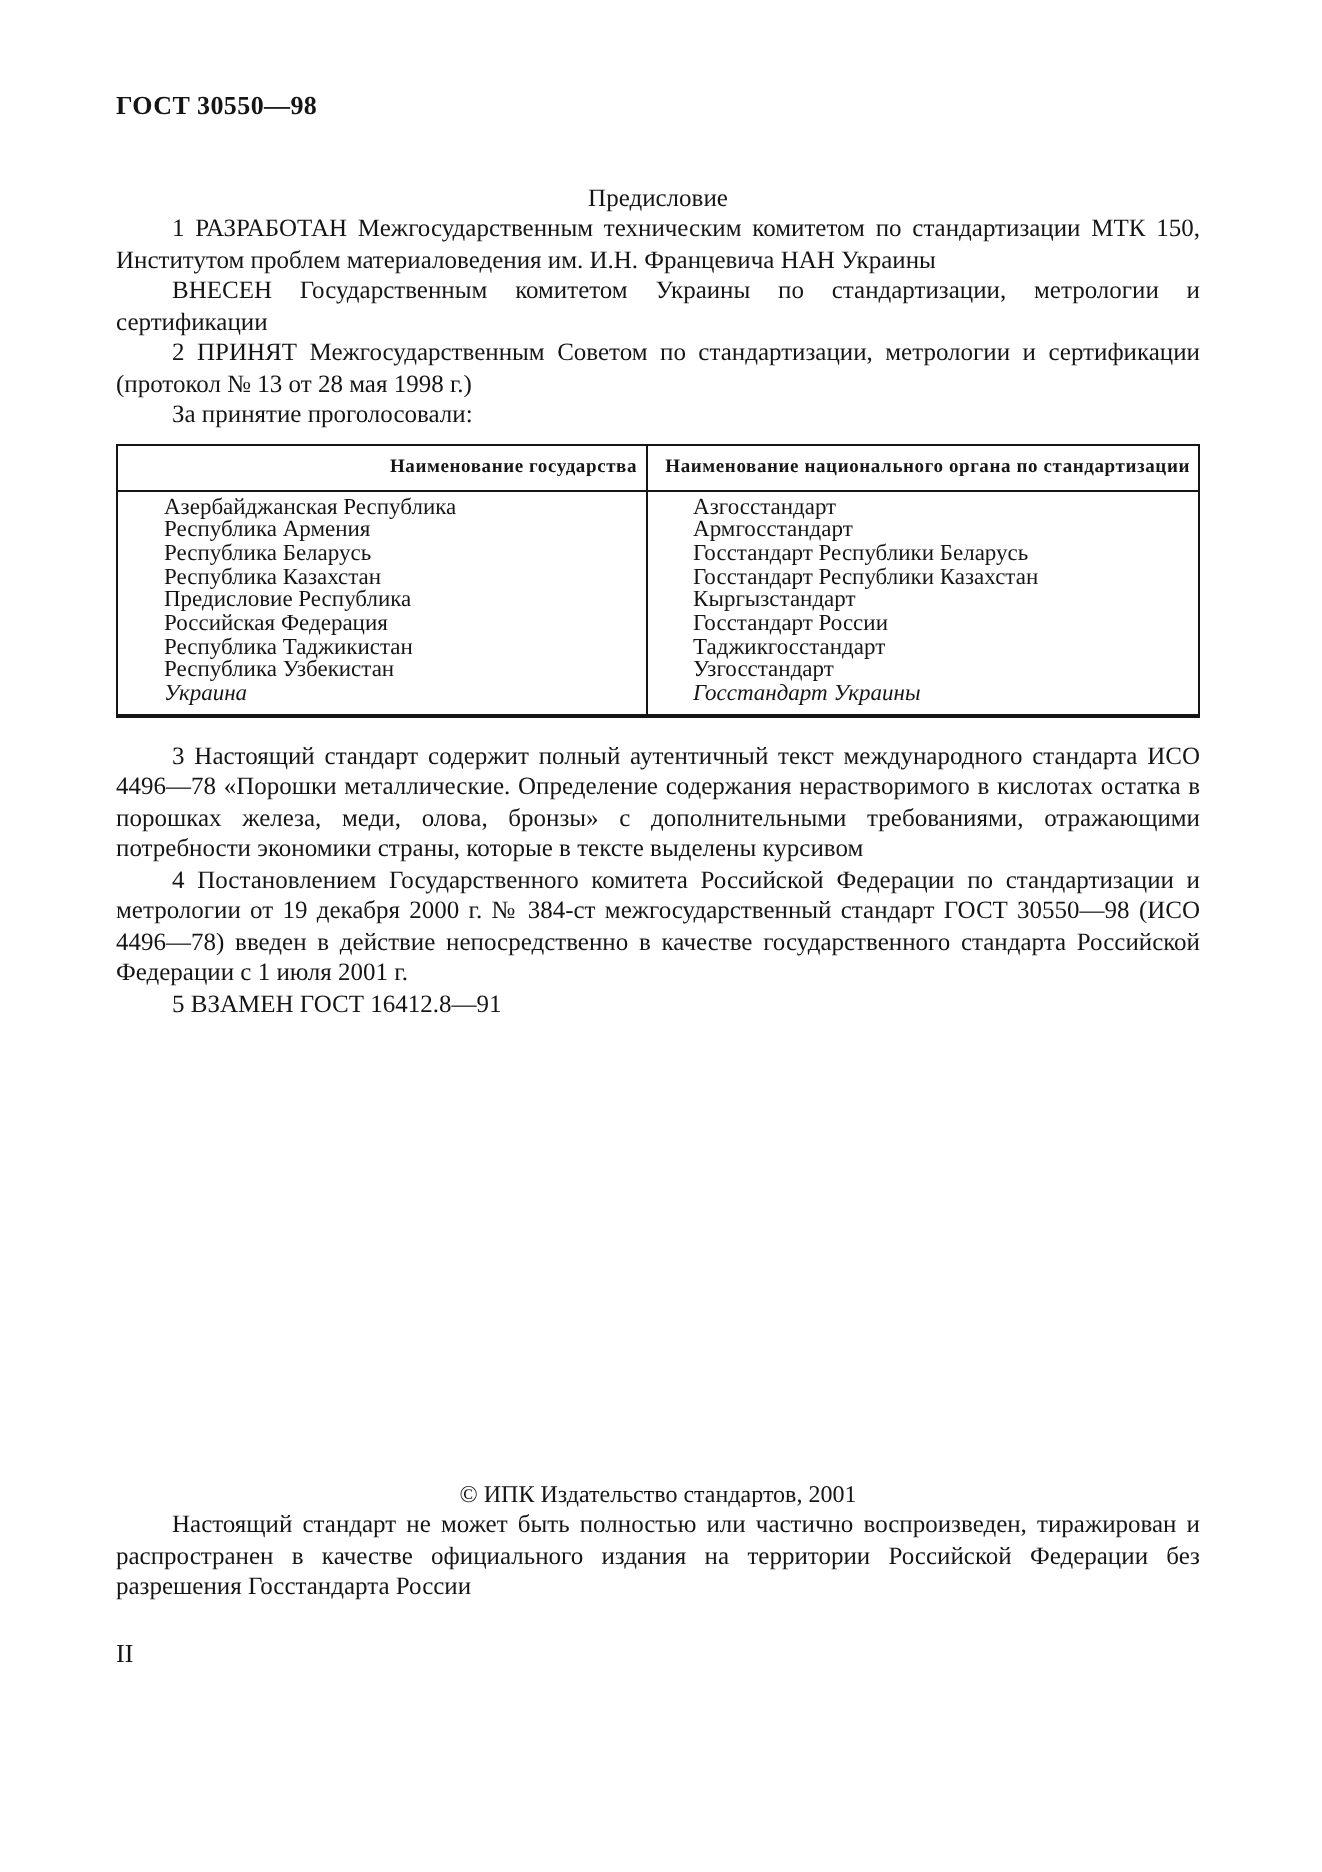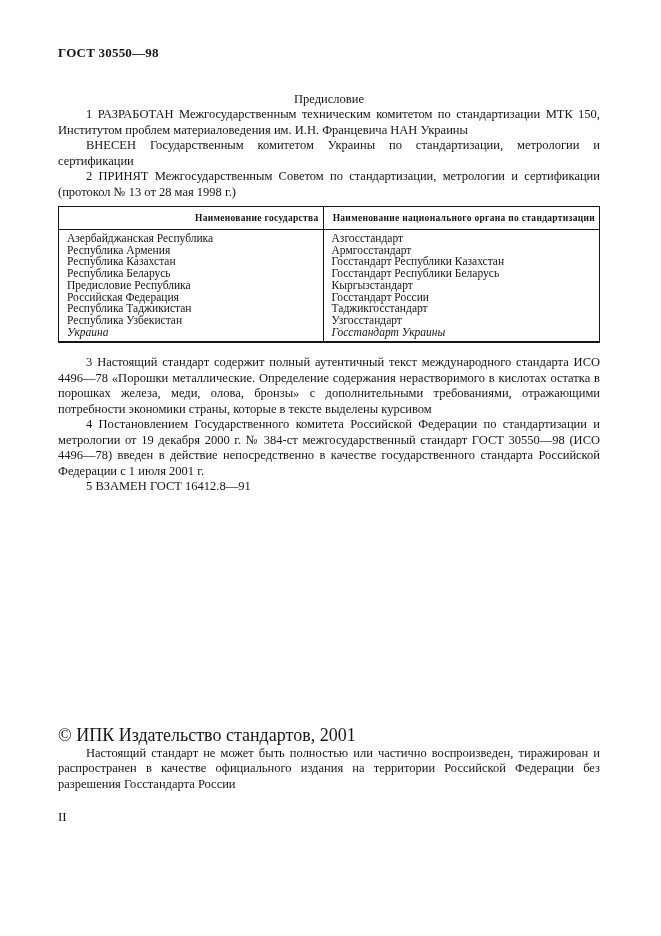--- a/index.html
+++ b/index.html
@@ -53,30 +53,30 @@
     border-bottom:1px solid #151515;
   }
   table.vote-table th + th,
   table.vote-table td + td {
     border-left:1px solid #151515;
   }
   table.vote-table col.c1 { width:48.9%; }
   table.vote-table td {
     font-size:11.5px;
     line-height:11.7px;
-    padding:0 0 0 8px;
+    padding:0 0 0 23px;
     white-space:nowrap;
     vertical-align:top;
   }
   table.vote-table tbody tr:first-child td { padding-top:3px; }
   table.vote-table tbody tr:last-child td { padding-bottom:3px;font-style:italic; }
   .spacer { height:230px; }
   .copyright {
-    text-align:left;
-    font-size:18px;
+    text-align:center;
+    font-size:12px;
   }
   .notice { margin-top:11px; line-height:14px; }
   .page-number {
     font-size:13px;
     margin-top:17px;
   }
 </style>
 </head>
 <body>
 
@@ -85,20 +85,21 @@
   <div class="doc-header">ГОСТ 30550—98</div>
 
   <div class="doc-title">Предисловие</div>
 
   <p class="para mt14">1 РАЗРАБОТАН Межгосударственным техническим комитетом по стандартизации МТК 150, Институтом проблем материаловедения им. И.Н. Францевича НАН Украины</p>
 
   <p class="para mt12">ВНЕСЕН Государственным комитетом Украины по стандартизации, метрологии и сертификации</p>
 
   <p class="para mt10">2 ПРИНЯТ Межгосударственным Советом по стандартизации, метрологии и сертификации (протокол № 13 от 28 мая 1998 г.)</p>
 
+  <p class="para mt8">За принятие проголосовали:</p>
 
   <table class="vote-table">
     <colgroup>
         <col class="c1">
         <col class="c2">
       </colgroup>
     <thead>
       <tr>
         <th>Наименование государства</th>
         <th>Наименование национального органа по стандартизации</th>
@@ -107,26 +108,26 @@
     <tbody>
         <tr>
           <td>Азербайджанская Республика</td>
           <td>Азгосстандарт</td>
         </tr>
         <tr>
           <td>Республика Армения</td>
           <td>Армгосстандарт</td>
         </tr>
         <tr>
+          <td>Республика Беларусь</td>
+          <td>Госстандарт Республики Беларусь</td>
+        </tr>
+        <tr>
           <td>Республика Казахстан</td>
           <td>Госстандарт Республики Казахстан</td>
-        </tr>
-        <tr>
-          <td>Республика Беларусь</td>
-          <td>Госстандарт Республики Беларусь</td>
         </tr>
         <tr>
           <td>Предисловие Республика</td>
           <td>Кыргызстандарт</td>
         </tr>
         <tr>
           <td>Российская Федерация</td>
           <td>Госстандарт России</td>
         </tr>
         <tr>

